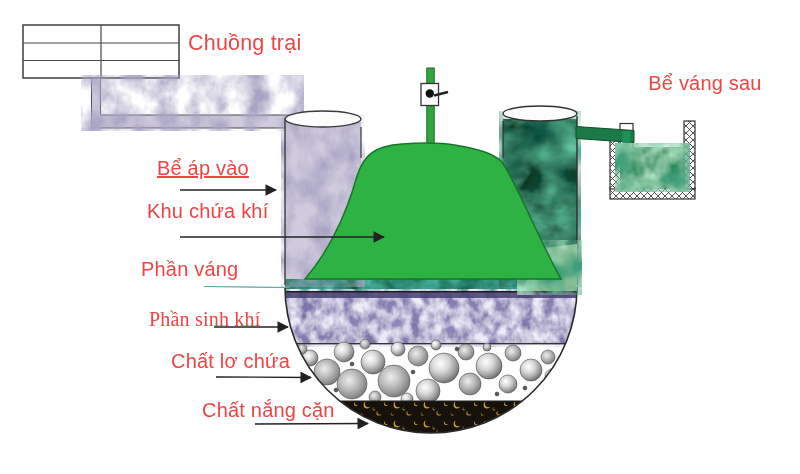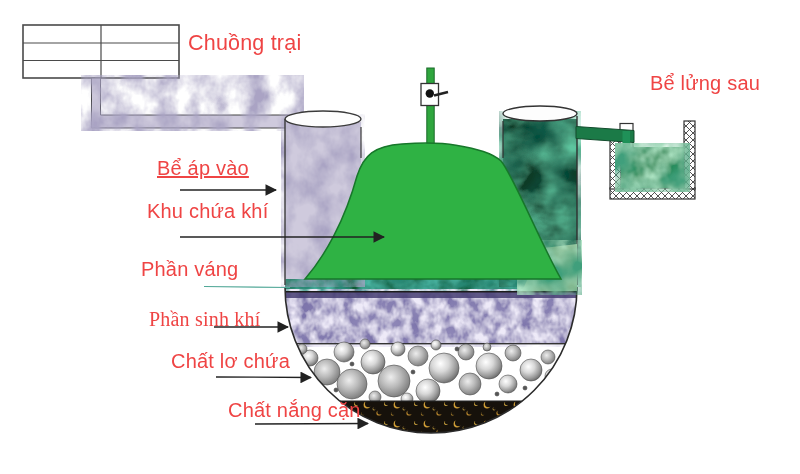--- a/index.html
+++ b/index.html
@@ -11,21 +11,21 @@
   .lbl{
     position:absolute;color:#ef4444;font-size:20px;line-height:22px;
     white-space:nowrap;letter-spacing:.2px;
   }
   .lbl-barn{left:188px;top:32px;font-size:21.5px;}
   .lbl-inlet{left:157px;top:157px;text-decoration:underline;}
   .lbl-gasholder{left:147px;top:200px;text-align:right;}
   .lbl-scum{left:141px;top:258px;}
   .lbl-gasgen{left:149px;top:308px;font-family:Liberation Serif, serif;}
   .lbl-suspended{left:171px;top:350px;}
-  .lbl-sediment{left:202px;top:399px;margin-left:26px;}
+  .lbl-sediment{left:202px;top:399px;}
   .lbl-storage{left:632px;top:72px;width:146px;text-align:center;line-height:23.5px;white-space:normal;}
 </style>
 </head>
 <body>
 
 <svg id="stage" viewBox="0 0 800 474" xmlns="http://www.w3.org/2000/svg">
   <defs>
     <marker id="ah" viewBox="0 0 10 10" refX="9" refY="5" markerWidth="9" markerHeight="9" orient="auto-start-reverse">
       <path d="M0,0 L10,5 L0,10 z" fill="#222"></path>
     </marker>
@@ -224,14 +224,14 @@
 </svg>
 
 <div class="lbl lbl-barn">Chuồng trại</div>
 <div class="lbl lbl-inlet">Bể áp vào</div>
 <div class="lbl lbl-gasholder">Khu chứa khí</div>
 <div class="lbl lbl-scum">Phần váng</div>
 <div class="lbl lbl-gasgen">Phần sinh khí</div>
 <div class="lbl lbl-suspended">Chất lơ chứa</div>
 <div class="lbl lbl-sediment">Chất nắng cặn</div>
 <div class="lbl lbl-storage">
-  <div>Bể lửng sau</div>
+  <div>Bể váng sau</div>
 </div>
 
 </body></html>

